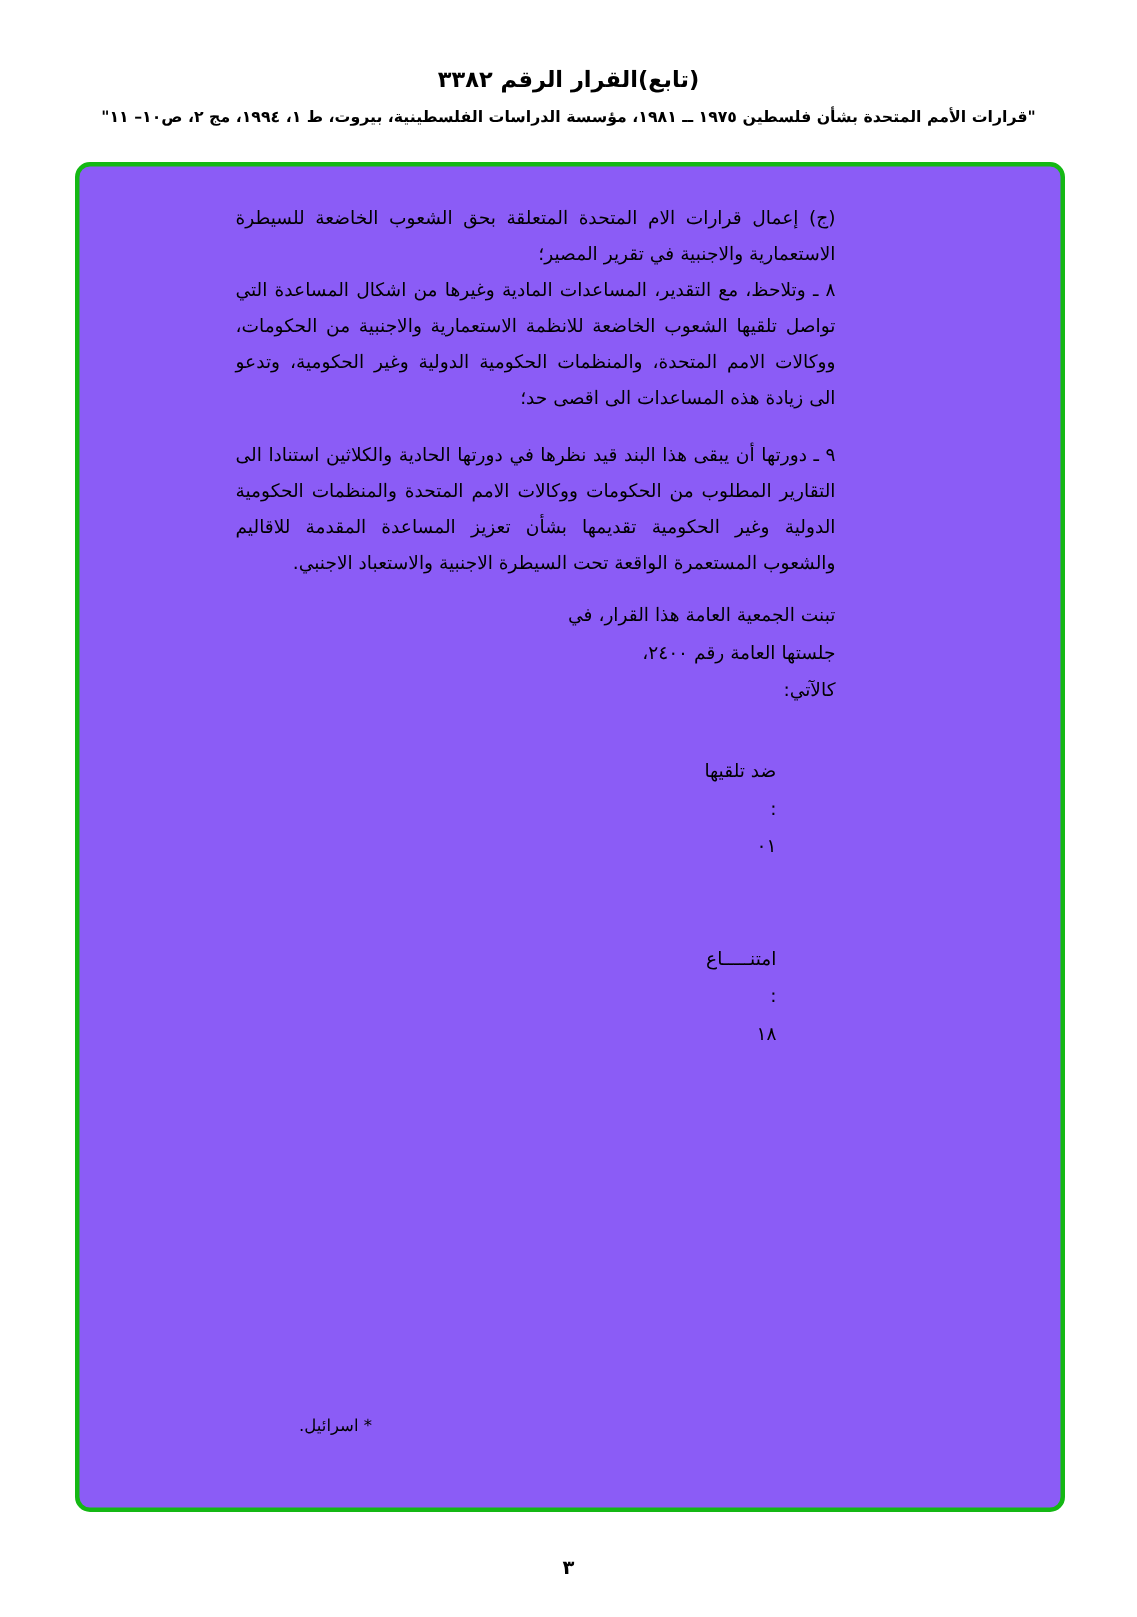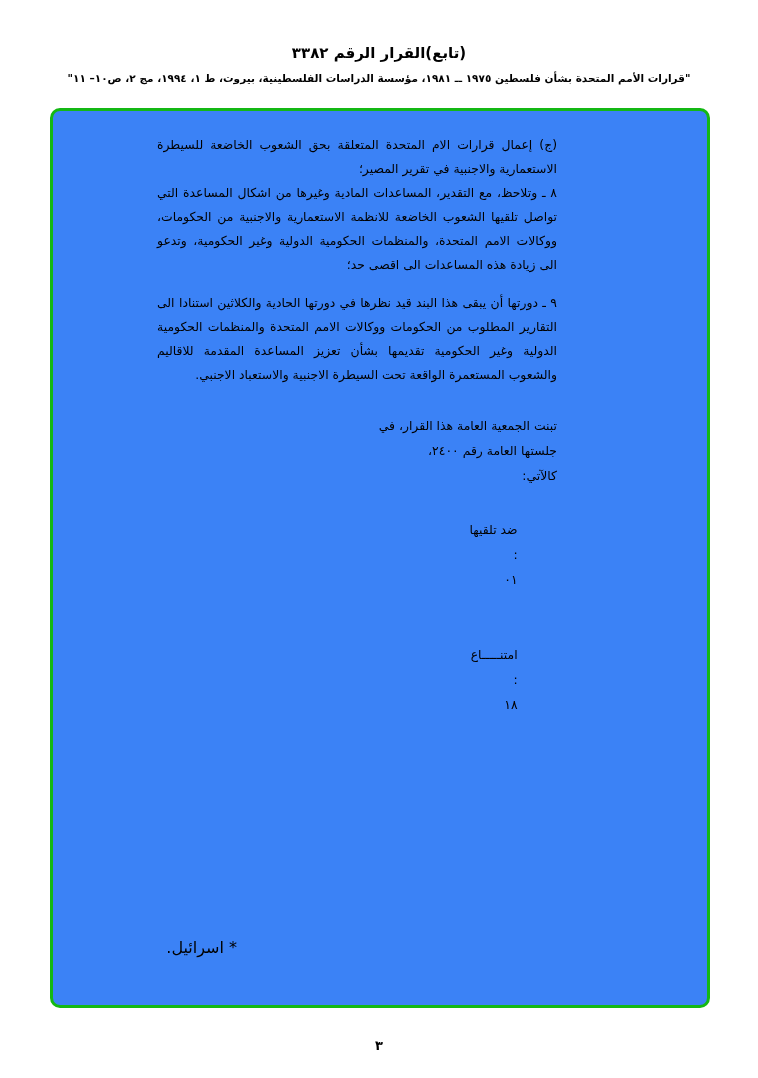--- a/index.html
+++ b/index.html
@@ -46,21 +46,21 @@
 
   .frame {
     position: absolute;
     top: 108px;
     right: 48px;
     width: 660px;
     height: 900px;
     border: 3px solid #14b814;
     border-radius: 10px;
     box-sizing: border-box;
-    background: #3b82f6;
+    background: #8b5cf6;
   }
 
   .body-text {
     position: absolute;
     top: 22px;
     right: 150px;
     width: 400px;
     direction: rtl;
     text-align: justify;
     font-size: 12.4px;
@@ -78,40 +78,40 @@
 
   .spacer {
     height: 14px;
   }
 
   .bold {
     font-weight: normal;
   }
 
   .closing {
-    margin-top: 26px;
+    margin-top: 10px;
     line-height: 25px;
     text-align: right;
   }
 
   .vote-block {
     margin-top: 4px;
     line-height: 25px;
     text-align: right;
   }
 
   .vote-row {
     white-space: pre;
   }
 
   .footnote {
     position: absolute;
     bottom: 48px;
-    right: 470px;
-    font-size: 16px;
+    right: 459px;
+    font-size: 11px;
     direction: rtl;
     white-space: nowrap;
   }
 
   .page-number {
     position: absolute;
     top: 1038px;
     left: 0;
     width: 758px;
     text-align: center;

